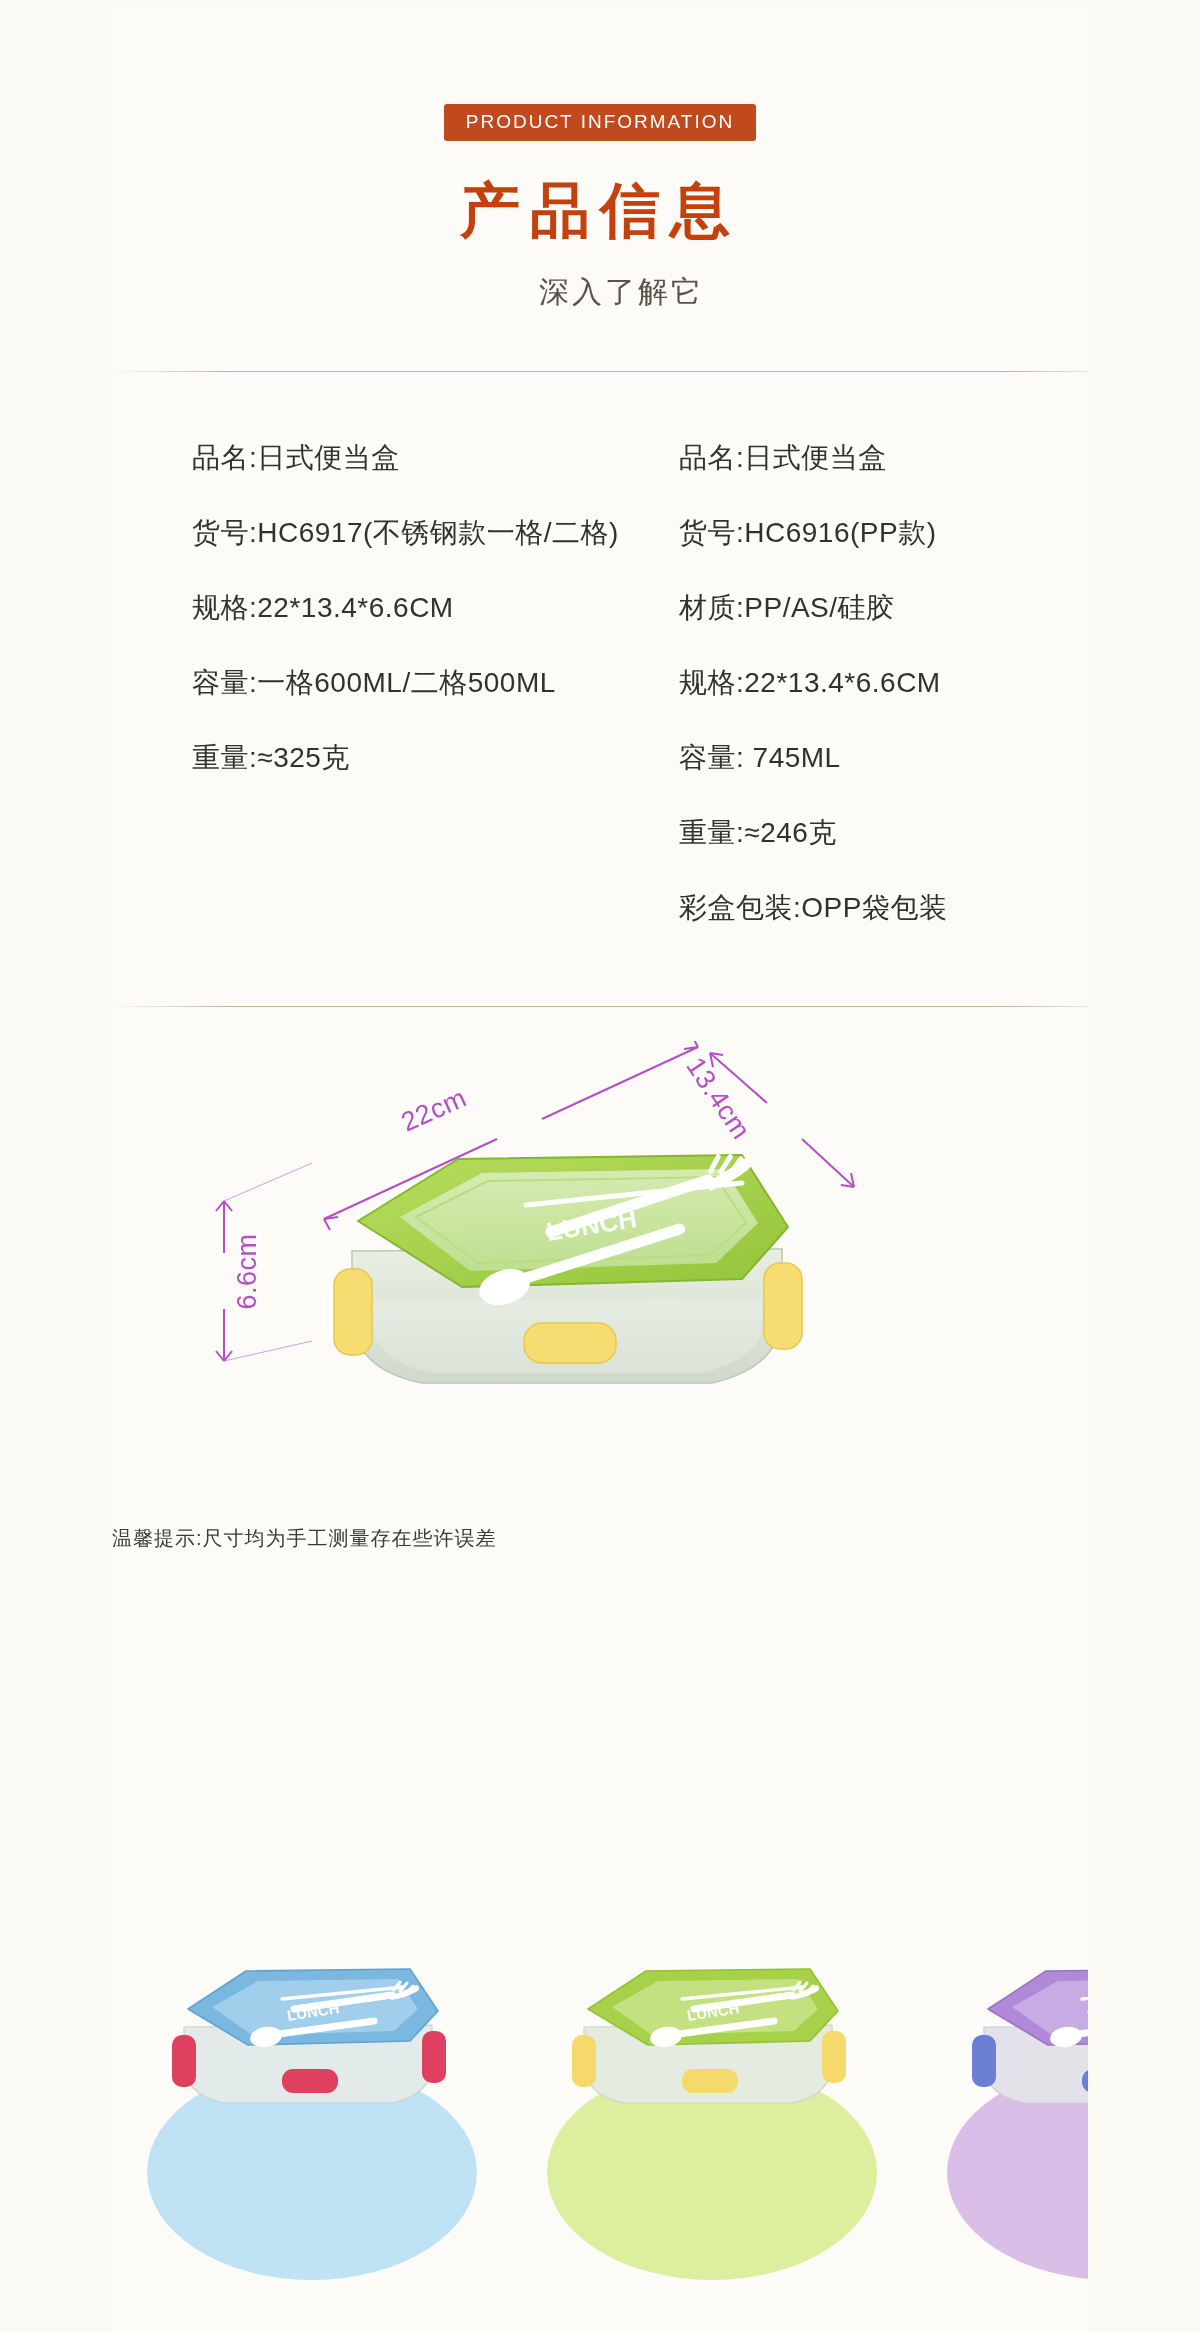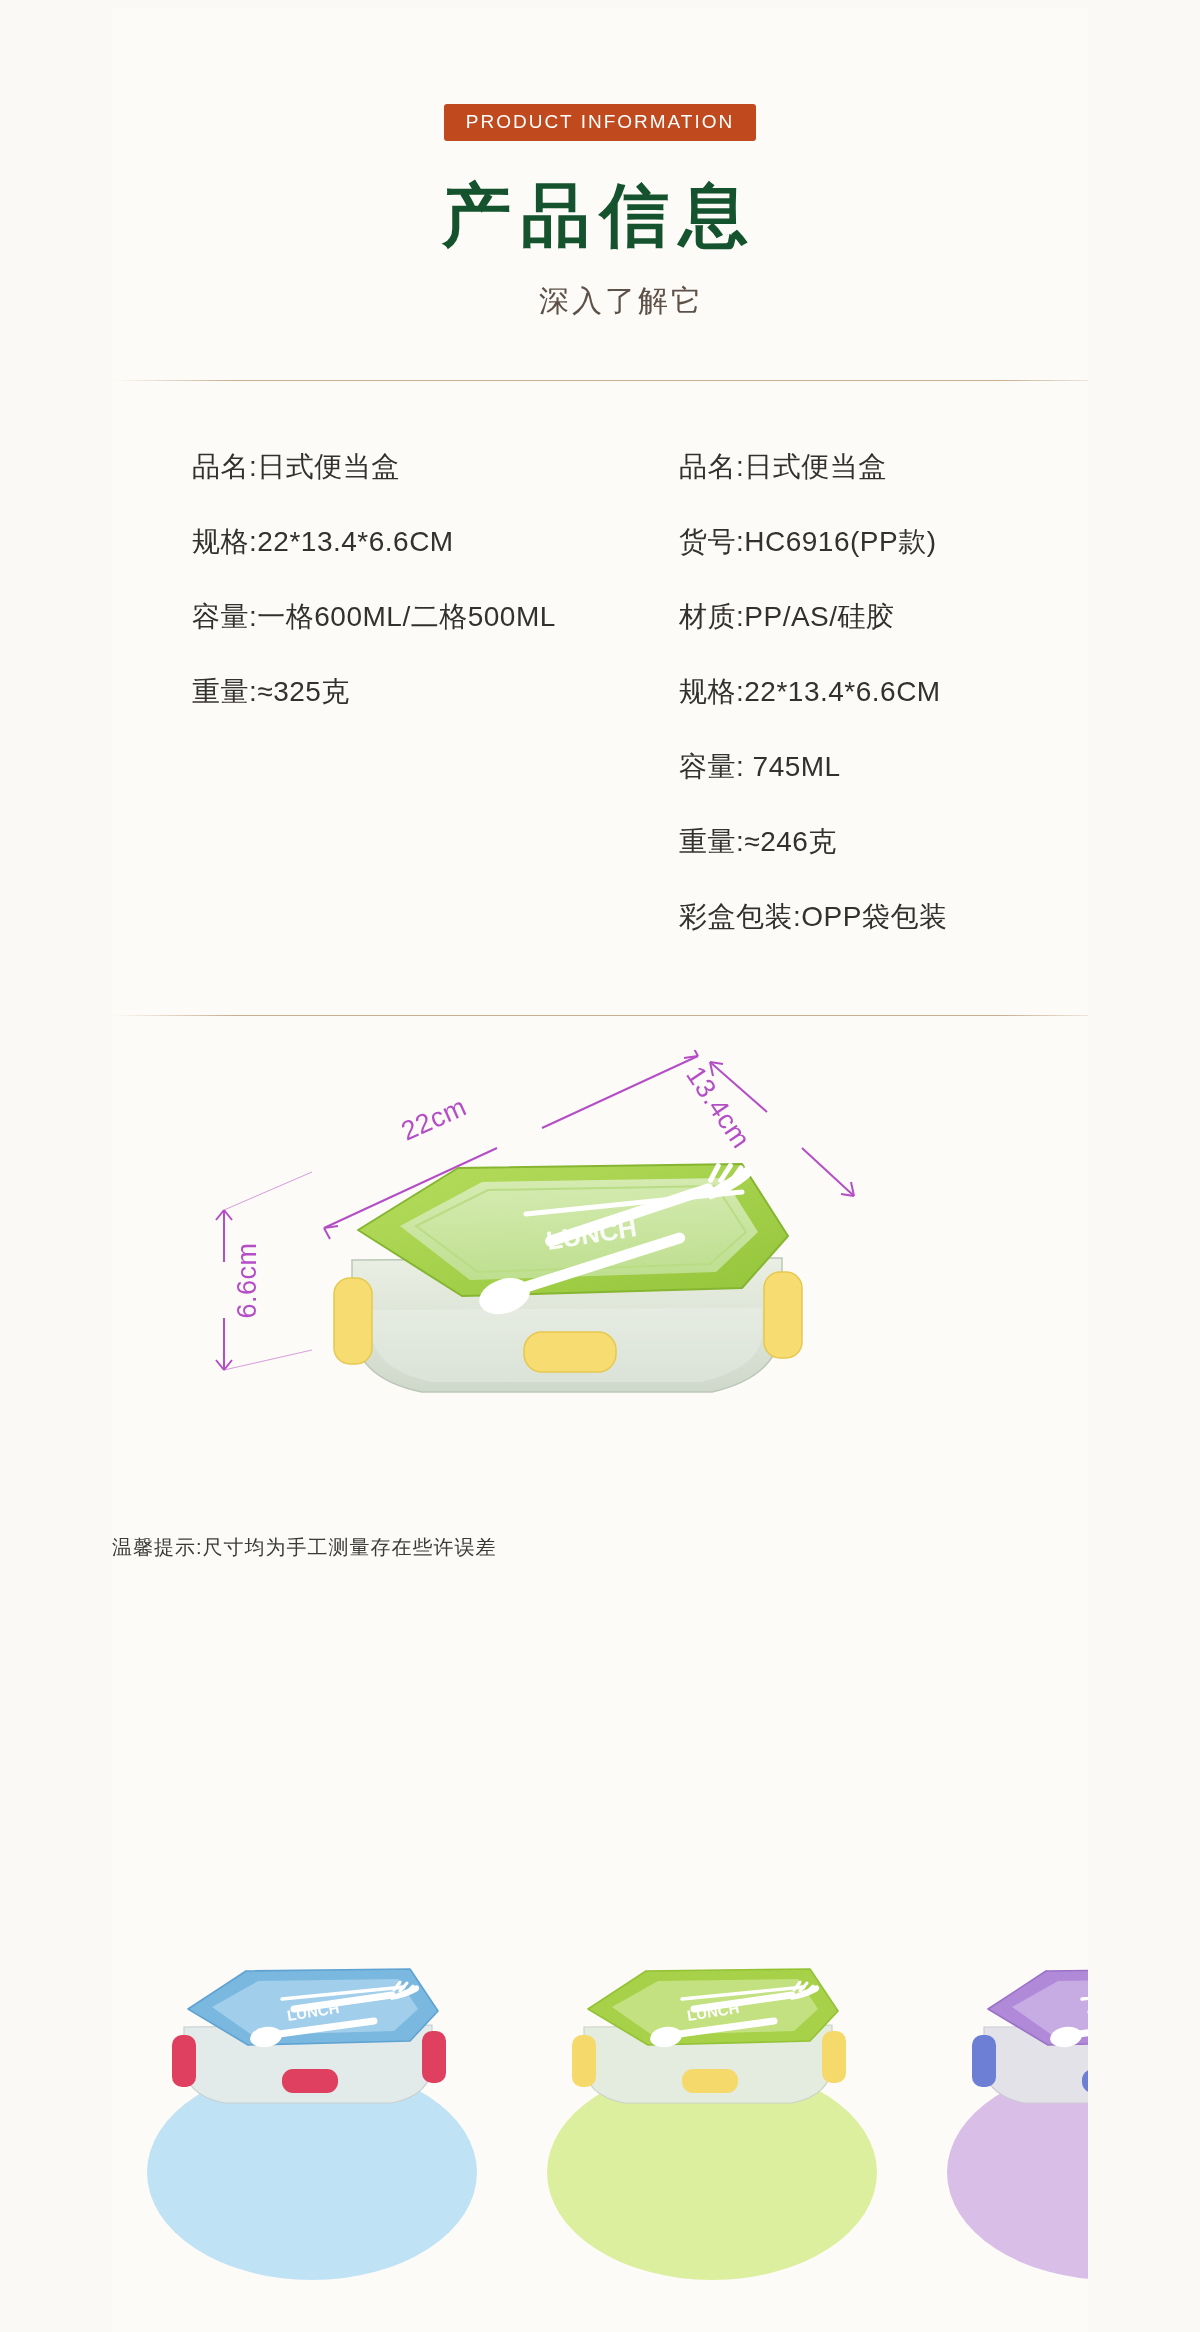--- a/index.html
+++ b/index.html
@@ -30,23 +30,23 @@
     background: #c0491d;
     color: #ffffff;
     font-size: 19px;
     letter-spacing: 2px;
     padding: 7px 22px 8px 22px;
     border-radius: 3px;
     font-family: "Liberation Sans", sans-serif;
   }
   .main-title {
     margin: 38px 0 0 0;
-    font-size: 69px;
+    font-size: 60px;
     font-weight: bold;
-    color: #14532d;
+    color: #c2410c;
     letter-spacing: 10px;
     font-family: "DejaVu Sans", "Liberation Sans", sans-serif;
     line-height: 1.05;
   }
   .sub-title {
     margin-top: 30px;
     font-size: 30px;
     color: #5d5148;
     letter-spacing: 3px;
     padding-left: 43px;
@@ -181,20 +181,21 @@
     <div class="badge">PRODUCT INFORMATION</div>
     <h1 class="main-title">产品信息</h1>
     <div class="sub-title">深入了解它</div>
   </div>
 
   <div class="divider"></div>
 
   <div class="spec-wrap">
     <div class="spec-col left">
       <div class="spec-line">品名:日式便当盒</div>
+      <div class="spec-line">货号:HC6917(不锈钢款一格/二格)</div>
       <div class="spec-line">规格:22*13.4*6.6CM</div>
       <div class="spec-line">容量:一格600ML/二格500ML</div>
       <div class="spec-line">重量:≈325克</div>
     </div>
     <div class="spec-col right">
       <div class="spec-line">品名:日式便当盒</div>
       <div class="spec-line">货号:HC6916(PP款)</div>
       <div class="spec-line">材质:PP/AS/硅胶</div>
       <div class="spec-line">规格:22*13.4*6.6CM</div>
       <div class="spec-line">容量: 745ML</div>

